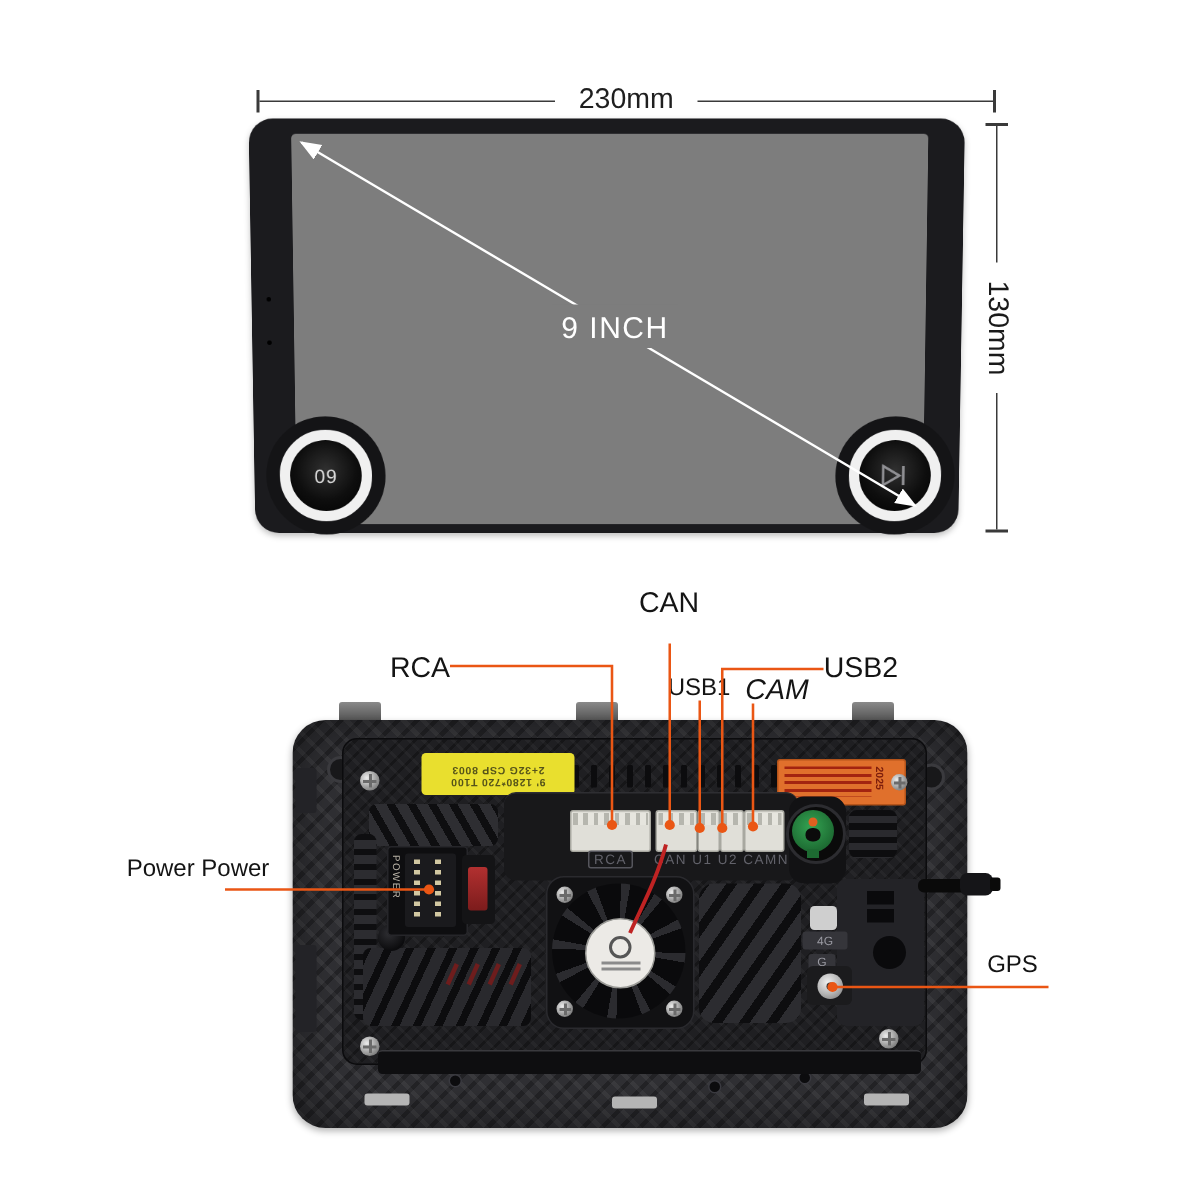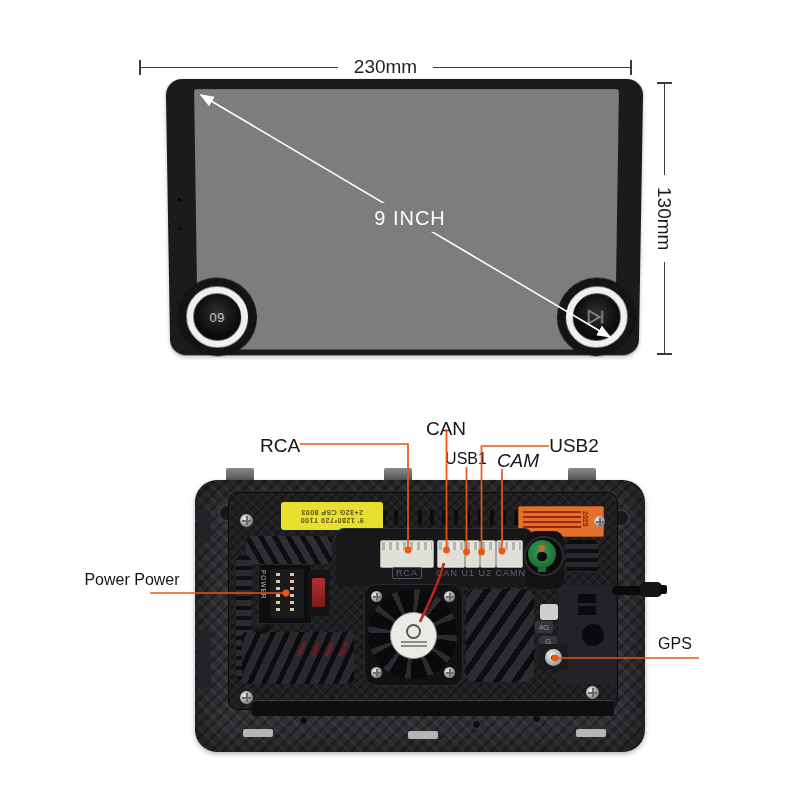--- a/index.html
+++ b/index.html
@@ -84,21 +84,21 @@
   .pin{width:4px;height:3px;background:#d2c8a2;position:absolute;}
   .fusebox{left:308px;top:570px;width:22px;height:46px;background:#141416;border-radius:3px;}
   .fuse{left:312px;top:578px;width:13px;height:29px;background:linear-gradient(#b23030,#7c1c1c);border-radius:2px;}
   svg.overlay{position:absolute;left:0;top:0;pointer-events:none;}
 </style>
 </head>
 <body>
 
 <div id="stage">
 
-  <div class="abs dim" style="left:139px;top:56px;width:493px;">
+  <div class="abs dim" style="left:171px;top:56px;width:493px;">
     <span class="tickv"></span>
       <span class="dline"></span>
     <span class="dtext">230mm</span>
     <span class="dline"></span>
       <span class="tickv"></span>
   </div>
 
   <div class="abs device">
     <div class="abs screen"></div>
     <div class="abs micdot" style="left:10px;top:118px;"></div>
@@ -231,34 +231,34 @@
     <span class="fanlogo"></span>
       <i></i>
       <i></i>
   </div>
 
   <div class="abs" style="left:558px;top:586px;width:58px;height:98px;background:#232327;border-radius:6px;"></div>
   <div class="abs hole" style="left:578px;top:594px;width:18px;height:9px;"></div>
   <div class="abs hole" style="left:578px;top:606px;width:18px;height:9px;"></div>
   <div class="abs hole" style="left:582px;top:624px;width:22px;height:22px;border-radius:50%;"></div>
   <div class="abs" style="left:540px;top:604px;width:18px;height:16px;background:#cfcfcf;border-radius:3px;"></div>
-  <div class="abs plate4g" style="left:535px;top:621px;width:18px;height:12px;">4G</div>
+  <div class="abs plate4g" style="left:535px;top:621px;width:30px;height:12px;">4G</div>
   <div class="abs plate4g" style="left:539px;top:636px;width:18px;height:11px;">G</div>
   <div class="abs" style="left:538px;top:644px;width:30px;height:26px;background:#1b1b1d;border-radius:4px;"></div>
   <div class="abs" style="left:545px;top:649px;width:17px;height:17px;border-radius:50%;background:radial-gradient(circle at 40% 35%,#f0f0f0,#b8b8b8 50%,#707070);"></div>
   <div class="abs" style="left:551px;top:655px;width:5px;height:5px;border-radius:50%;background:#333;"></div>
 
   <div class="abs" style="left:612px;top:586px;width:34px;height:9px;background:#0a0a0a;border-radius:4px;"></div>
   <div class="abs" style="left:640px;top:582px;width:22px;height:15px;background:#151518;border-radius:5px;"></div>
   <div class="abs" style="left:660px;top:585px;width:7px;height:9px;background:#0a0a0a;border-radius:2px;"></div>
 
   <div class="abs" style="left:252px;top:700px;width:362px;height:15px;background:#0e0e10;border-radius:3px;border-top:1px solid #3a3a3e;"></div>
 
   <div class="abs callout cl-big" style="left:280px;top:435px;">RCA</div>
-  <div class="abs callout cl-big" style="left:446px;top:418px;">CAN</div>
+  <div class="abs callout cl-big" style="left:446px;top:392px;">CAN</div>
   <div class="abs callout cl-mid" style="left:466px;top:450px;">USB1</div>
   <div class="abs callout cl-big" style="left:574px;top:435px;">USB2</div>
   <div class="abs callout cl-big" style="left:518px;top:450px;font-style:italic;">CAM</div>
   <div class="abs callout cl-mid" style="left:132px;top:571px;">Power Power</div>
   <div class="abs callout cl-mid" style="left:675px;top:635px;">GPS</div>
 
   <svg class="overlay" width="800" height="800" viewBox="0 0 800 800">
     <defs>
       <marker id="aw" markerWidth="10" markerHeight="8" refX="8" refY="3.5" orient="auto-start-reverse">
         <path d="M0,0 L9,3.5 L0,7 Z" fill="#ffffff"></path>

